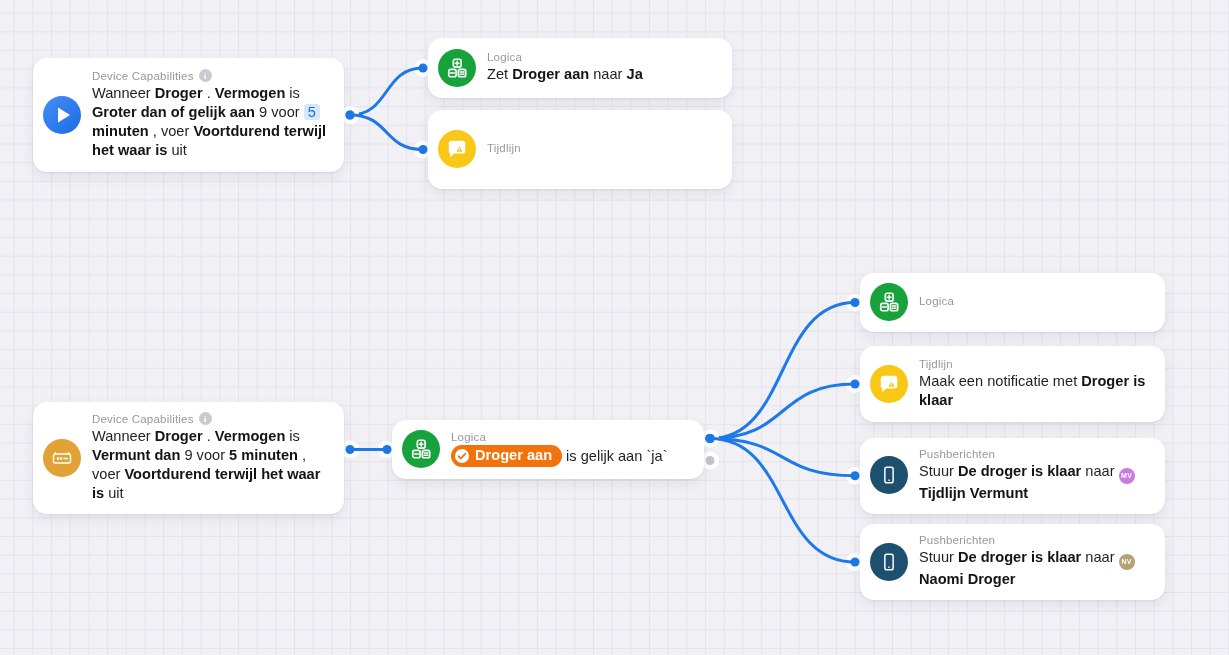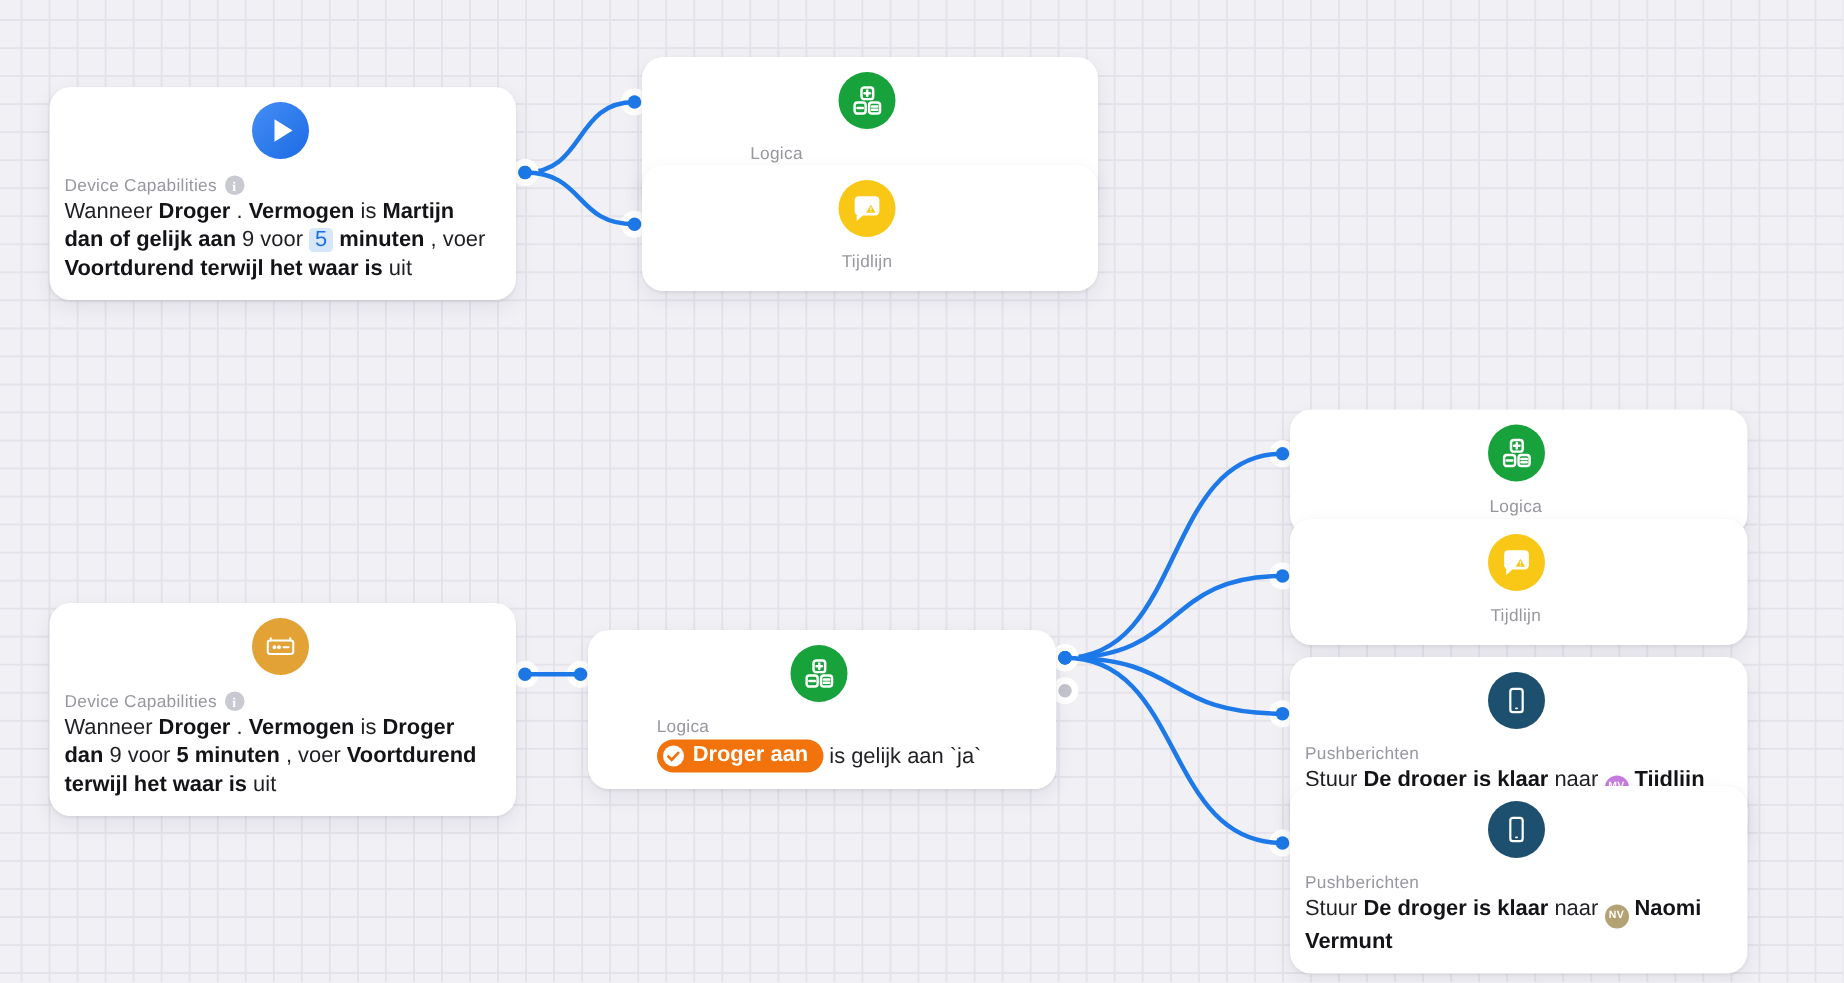--- a/index.html
+++ b/index.html
@@ -2,21 +2,21 @@
 <html><head>
 <meta charset="utf-8">
 <style>
   html,body{margin:0;padding:0;background:#f0eff4;font-family:"Liberation Sans",sans-serif;}
   #canvas{position:relative;width:1229px;height:655px;overflow:hidden;background-color:#f1f0f5;
     background-image:linear-gradient(#e4e3ea 1px,transparent 1px),linear-gradient(90deg,#e4e3ea 1px,transparent 1px);
     background-size:18.7px 18.7px;background-position:-5px -6px;}
   #wires{position:absolute;left:0;top:0;width:1229px;height:655px;z-index:1;}
   .card{position:absolute;z-index:2;background:#fff;border-radius:14px;display:flex;align-items:center;gap:11px;
     padding:10px 14px 11px 10px;box-sizing:border-box;
-    box-shadow:0 1px 2px rgba(25,25,50,.07),0 5px 14px rgba(25,25,50,.07);cursor:pointer;flex-direction:column;}
+    box-shadow:0 1px 2px rgba(25,25,50,.07),0 5px 14px rgba(25,25,50,.07);cursor:pointer;}
   .nodeicon{flex:0 0 38px;width:38px;height:38px;border-radius:50%;display:flex;align-items:center;justify-content:center;}
   .ic-blue{background:linear-gradient(135deg,#458ef5 0%,#1b6be4 100%);}
   .ic-green{background:#18a23b;}
   .ic-yellow{background:#f9c716;}
   .ic-amber{background:#e2a235;}
   .ic-dark{background:#1d4f6e;}
   .content{flex:1;min-width:0;}
   .approw{display:flex;align-items:center;gap:5px;margin-bottom:2px;}
   .appname{font-size:11.5px;color:#97979f;letter-spacing:.2px;}
   .infoicon{width:13px;height:13px;border-radius:50%;background:#c9c9d1;color:#fff;font-size:9px;font-weight:bold;
@@ -88,21 +88,21 @@
     <div class="nodeicon ic-blue">
       <svg width="38" height="38" viewBox="0 0 38 38">
           <polygon points="15,11.5 27,19 15,26.5" fill="#fff"></polygon>
         </svg>
     </div>
     <div class="content">
       <div class="approw">
           <span class="appname">Device Capabilities</span>
         <span class="infoicon">i</span>
         </div>
-      <div class="body">Wanneer <b>Droger</b> . <b>Vermogen</b> is <b>Martijn dan of gelijk aan</b>  9 voor <span class="token">5</span> <b>minuten</b> , voer <b>Voortdurend terwijl het waar is</b> uit</div>
+      <div class="body">Wanneer <b>Droger</b> . <b>Vermogen</b> is <b>Groter dan of gelijk aan</b>  9 voor <span class="token">5</span> <b>minuten</b> , voer <b>Voortdurend terwijl het waar is</b> uit</div>
     </div>
   </div>
 
   <div class="card" id="card-B">
     <div class="nodeicon ic-green">
       <svg width="22" height="22" viewBox="0 0 24 24" fill="none" stroke="#fff" stroke-width="1.8" stroke-linecap="round">
         <rect x="8" y="2.5" width="8.5" height="8.5" rx="2"></rect>
           <path d="M12.2 4.8v4M10.2 6.8h4"></path>
         <rect x="3" y="13.5" width="8" height="8" rx="2"></rect>
           <path d="M5 17.5h4"></path>
@@ -142,21 +142,21 @@
           <circle cx="11" cy="12.5" r="0.6" fill="#fff"></circle>
         <path d="M14 12.5h3.4"></path>
           <path d="M5.5 8V6.6M18.5 8V6.6"></path>
       </svg>
     </div>
     <div class="content">
       <div class="approw">
           <span class="appname">Device Capabilities</span>
         <span class="infoicon">i</span>
         </div>
-      <div class="body">Wanneer <b>Droger</b> . <b>Vermogen</b> is <b>Droger dan</b>  9 voor <b>5</b>  <b>minuten</b> , voer <b>Voortdurend terwijl het waar is</b> uit</div>
+      <div class="body">Wanneer <b>Droger</b> . <b>Vermogen</b> is <b>Vermunt dan</b>  9 voor <b>5</b>  <b>minuten</b> , voer <b>Voortdurend terwijl het waar is</b> uit</div>
     </div>
   </div>
 
   <div class="card" id="card-E">
     <div class="nodeicon ic-green">
       <svg width="22" height="22" viewBox="0 0 24 24" fill="none" stroke="#fff" stroke-width="1.8" stroke-linecap="round">
         <rect x="8" y="2.5" width="8.5" height="8.5" rx="2"></rect>
           <path d="M12.2 4.8v4M10.2 6.8h4"></path>
         <rect x="3" y="13.5" width="8" height="8" rx="2"></rect>
           <path d="M5 17.5h4"></path>
@@ -202,20 +202,21 @@
         <path d="M3 6a3 3 0 0 1 3-3h12a3 3 0 0 1 3 3v8a3 3 0 0 1-3 3h-9l-4.5 4V17H6a3 3 0 0 1-3-3z" fill="#fff"></path>
         <path d="M14.8 9.2l3.4 5.8h-6.8z" fill="#f9c716"></path>
         <rect x="14.45" y="11" width="0.8" height="2.2" fill="#fff"></rect>
           <rect x="14.45" y="13.7" width="0.8" height="0.8" fill="#fff"></rect>
       </svg>
     </div>
     <div class="content">
       <div class="approw">
           <span class="appname">Tijdlijn</span>
         </div>
+      <div class="body">Maak een notificatie met <b>Droger is klaar</b></div>
     </div>
   </div>
 
   <div class="card" id="card-H">
     <div class="nodeicon ic-dark">
       <svg width="22" height="22" viewBox="0 0 24 24" fill="none" stroke="#fff" stroke-width="1.6">
         <rect x="7.5" y="3.5" width="9" height="17" rx="2"></rect>
           <rect x="11" y="17" width="2" height="1.4" rx="0.5" fill="#fff" stroke="none"></rect>
       </svg>
     </div>
@@ -231,16 +232,16 @@
     <div class="nodeicon ic-dark">
       <svg width="22" height="22" viewBox="0 0 24 24" fill="none" stroke="#fff" stroke-width="1.6">
         <rect x="7.5" y="3.5" width="9" height="17" rx="2"></rect>
           <rect x="11" y="17" width="2" height="1.4" rx="0.5" fill="#fff" stroke="none"></rect>
       </svg>
     </div>
     <div class="content">
       <div class="approw">
           <span class="appname">Pushberichten</span>
         </div>
-      <div class="body">Stuur <b>De droger is klaar</b> naar <span class="avatar" style="background: rgb(179, 162, 115);">NV</span> <b>Naomi Vermunt</b></div>
+      <div class="body">Stuur <b>De droger is klaar</b> naar <span class="avatar" style="background: rgb(179, 162, 115);">NV</span> <b>Naomi Droger</b></div>
     </div>
   </div>
 </div>
 
 </body></html>

